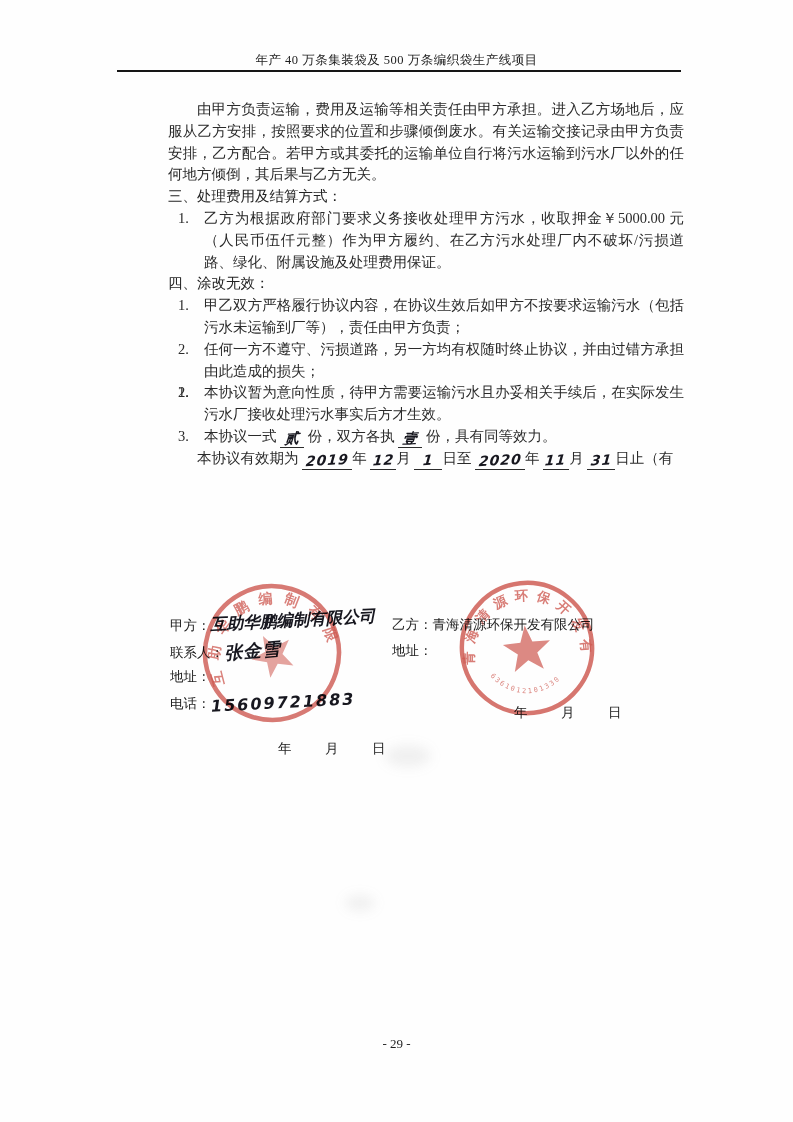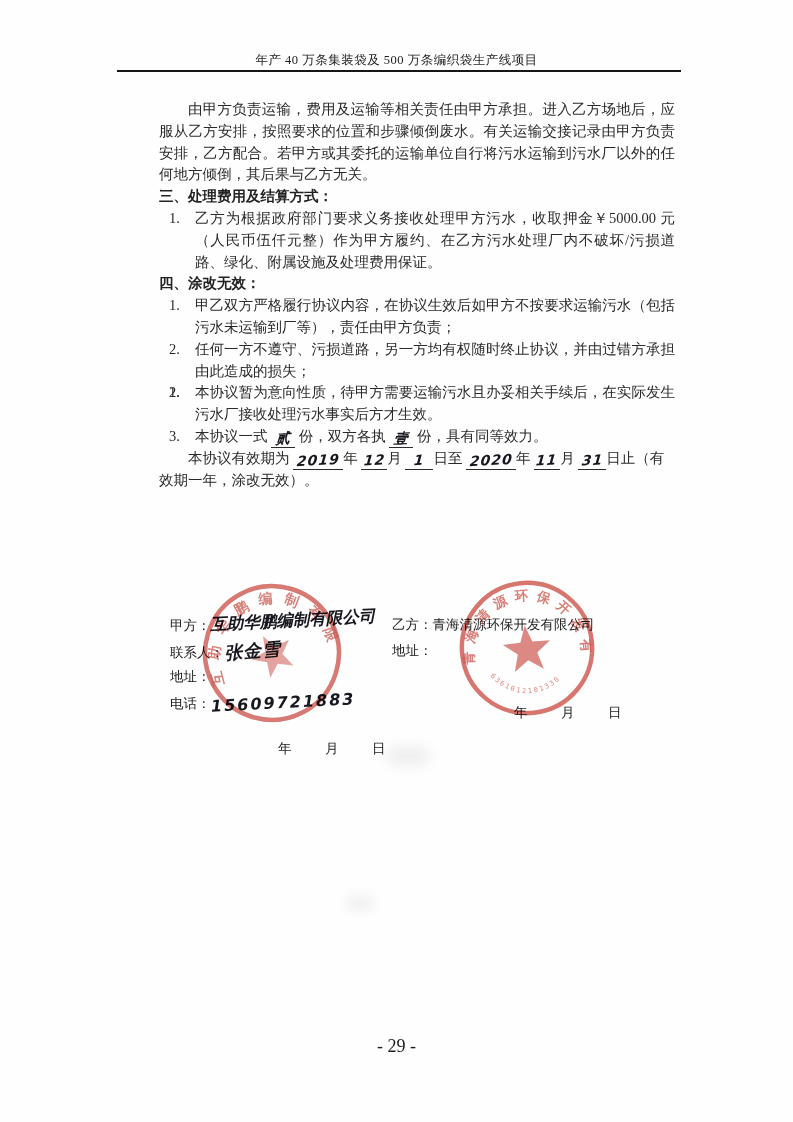--- a/index.html
+++ b/index.html
@@ -17,26 +17,26 @@
     position:absolute; top:52px; left:0; width:100%;
     text-align:center; font-size:12.5px; color:#1c1c1c;
     letter-spacing:0.5px;
   }
   .header-rule {
     position:absolute; top:70px; left:117px; width:564px; height:2px;
     background:#161616;
   }
   
   .doc-body {
-    position:absolute; left:159px; top:99px; width:516px;
+    position:absolute; left:168px; top:99px; width:516px;
     font-size:14.5px; line-height:21.8px;
     text-align:justify; color:#2a2a2a;
   }
   .para-indent { text-indent:2em; }
-  .sec-heading { font-weight:bold; color:#222; }
+  .sec-heading { font-weight:normal; color:#222; }
   .item { position:relative; padding-left:36px; }
   .item .num { position:absolute; left:10px; top:0; }
   .blank {
     display:inline-block;
     border-bottom:1.6px solid #2b2b2b;
     text-align:center; vertical-align:bottom;
     height:19px; line-height:18px;
   }
   .w50 { width:50px; } .w28 { width:28px; } .w26 { width:26px; } .w24 { width:24px; }
   .hand {
@@ -62,21 +62,21 @@
   .seal { position:absolute; mix-blend-mode:multiply; opacity:0.85; }
   .seal-a { left:196px; top:577px; transform:rotate(-28deg); }
   .seal-b { left:453px; top:574px; transform:rotate(-6deg); }
   
   .smudge { position:absolute; border-radius:50%; filter:blur(6px); background:rgba(120,120,120,0.10); }
   .smudge-1 { left:385px; top:745px; width:46px; height:22px; }
   .smudge-2 { left:345px; top:895px; width:30px; height:16px; }
   
   .footer-page {
     position:absolute; top:1036px; left:0; width:100%;
-    text-align:center; font-size:18px; color:#1e1e1e;
+    text-align:center; font-size:13px; color:#1e1e1e;
   }
 </style>
 </head>
 <body>
 
 <div class="page">
 
   <div class="header-title">年产 40 万条集装袋及 500 万条编织袋生产线项目</div>
   <div class="header-rule"></div>
 
@@ -119,21 +119,20 @@
 
     <div>
       <span style="display:inline-block;width:2em;"></span><span>本协议有效期为</span>
       <span class="blank w50"><span class="hand hand-digits">2019</span></span><span>年</span>
       <span class="blank w26"><span class="hand hand-digits">12</span></span><span>月</span>
       <span class="blank w28"><span class="hand hand-digits">1</span></span><span>日至</span>
       <span class="blank w50"><span class="hand hand-digits">2020</span></span><span>年</span>
       <span class="blank w26"><span class="hand hand-digits">11</span></span><span>月</span>
       <span class="blank w28"><span class="hand hand-digits">31</span></span><span>日止（有</span>
     </div>
-    <div>效期一年，涂改无效）。</div>
   </div>
 
   <div class="sig-col sig-a">
     <div class="sig-row">
       <span>甲方：</span><span class="hand hand-company">互助华鹏编制有限公司</span>
     </div>
     <div class="sig-row">
       <span>联系人：</span><span class="hand hand-name">张金雪</span>
     </div>
     <div class="sig-row">

